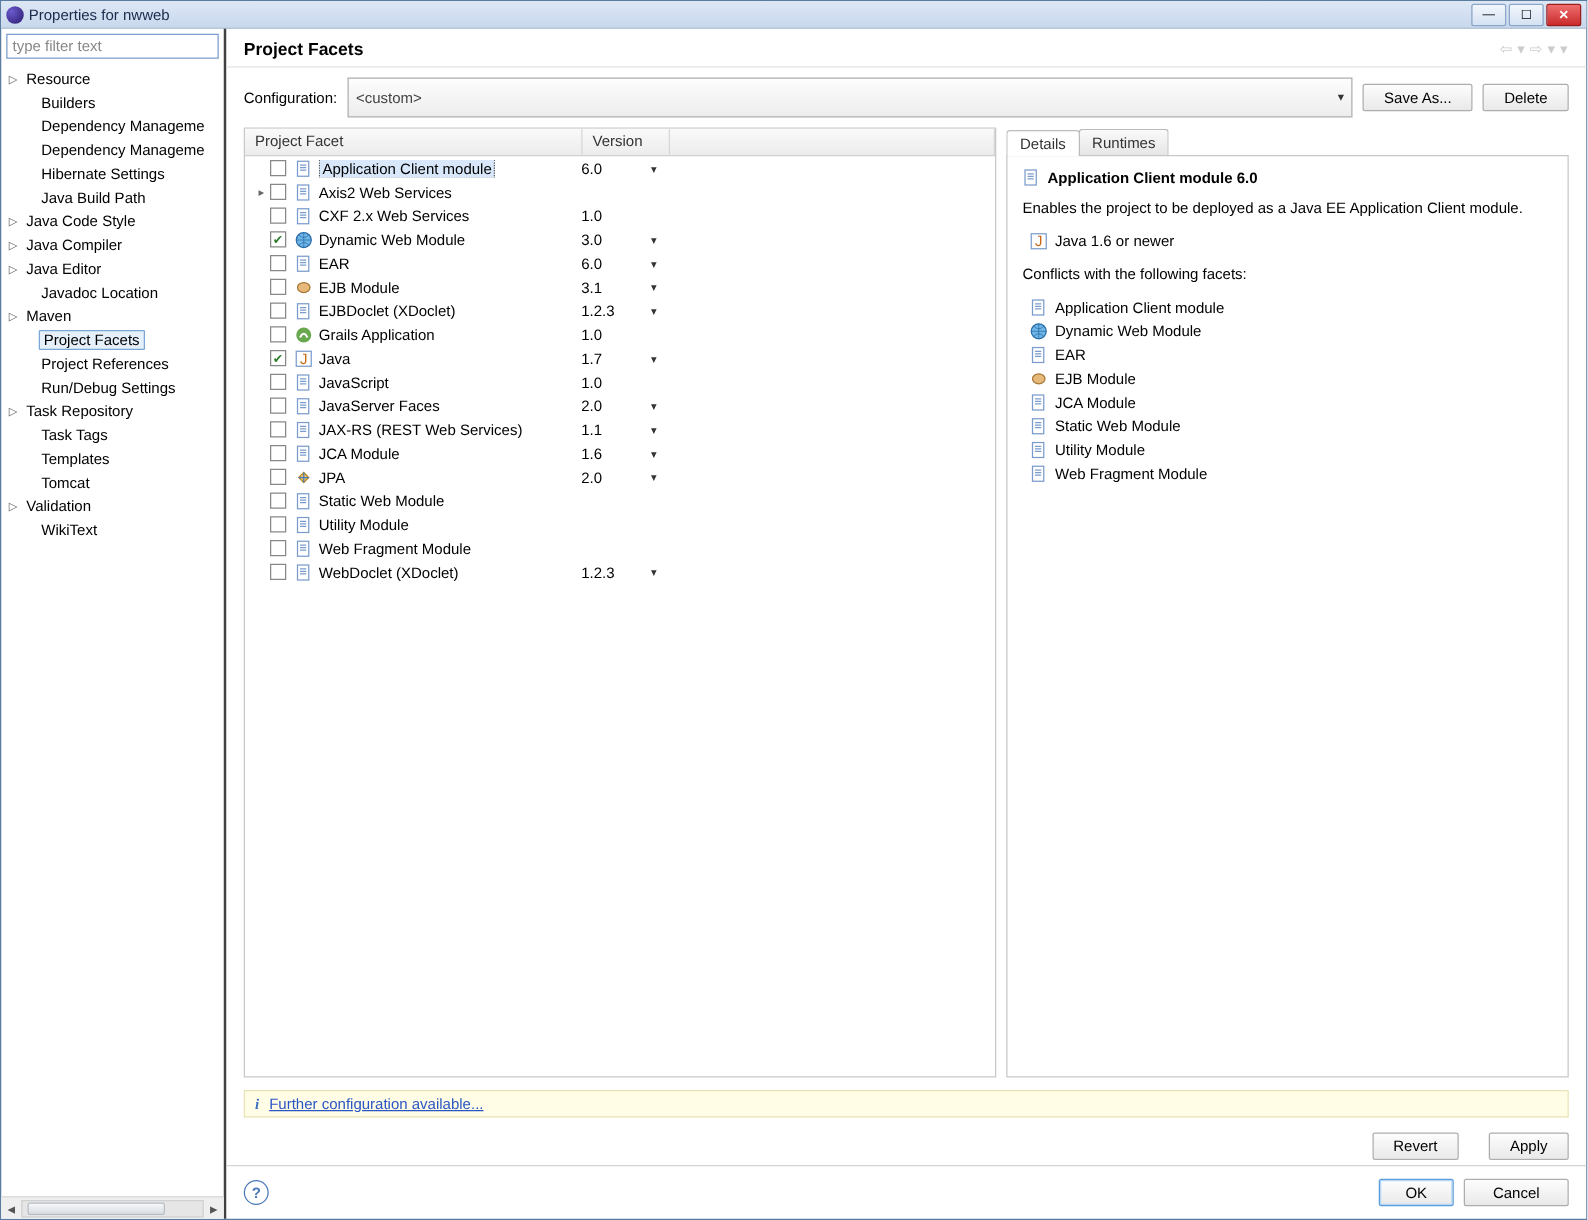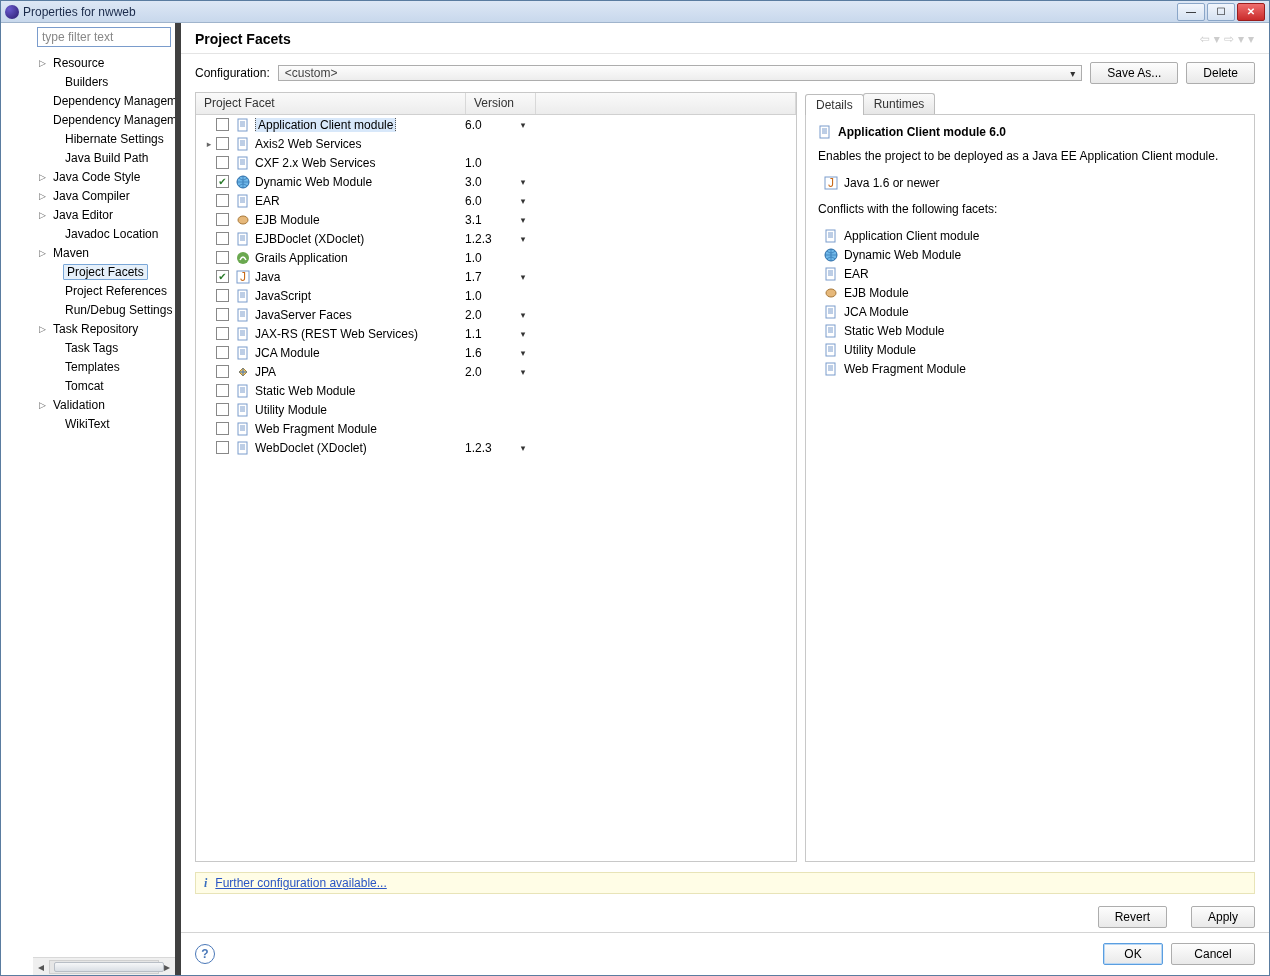--- a/index.html
+++ b/index.html
@@ -8,40 +8,40 @@
   
   .titlebar { height: 22px; background: linear-gradient(#dde7f5,#c8d8ec); display: flex; align-items: center; padding: 0 4px; border-bottom: 1px solid #a0b4cc; }
   .titlebar .eclipse-icon { width: 14px; height: 14px; border-radius: 50%; background: radial-gradient(circle at 30% 30%, #6a5acd, #2a1a6d); margin-right: 4px; }
   .titlebar .title { flex: 1; color: #1a2a4a; }
   .winbtns { display: flex; }
   .winbtn { width: 28px; height: 18px; margin-left: 2px; background: linear-gradient(#f2f6fc,#d5e2f2); border: 1px solid #8aa6c8; border-radius: 2px; display: flex; align-items: center; justify-content: center; font-size: 10px; }
   .winbtn.close { background: linear-gradient(#ef6e6e,#c92b2b); color: #fff; border-color: #9a1d1d; font-weight: bold; }
   
   .body { flex: 1; display: flex; min-height: 0; }
   
-  .nav { width: 180px; border-right: 6px solid #404040; display: flex; flex-direction: column; padding-left: 32px; }
+  .nav { width: 180px; border-right: 2px solid #404040; display: flex; flex-direction: column; }
   .filter { margin: 4px; height: 20px; border: 1px solid #7a9ccc; padding: 0 4px; color: #888; display: flex; align-items: center; }
   .tree { flex: 1; overflow: hidden; padding: 2px 0; }
   .tree-item { display: flex; align-items: center; height: 19px; padding-left: 6px; white-space: nowrap; overflow: hidden; cursor: default; }
   .tree-item .expander { width: 12px; color: #666; font-size: 9px; }
   .tree-item .label { padding: 0 2px; }
   .tree-item.indent .label { margin-left: 12px; }
   .tree-item.selected .label { border: 1px solid #7aa7d8; background: #e6f0fa; padding: 0 3px; border-radius: 1px; }
   .nav-hscroll { height: 18px; border-top: 1px solid #d8d8d8; background: #efefef; display: flex; align-items: center; }
   .nav-hscroll .arrow { width: 16px; text-align: center; color: #555; }
   .nav-hscroll .track { flex: 1; height: 14px; background: #e6e6e6; position: relative; border: 1px solid #d0d0d0; }
   .nav-hscroll .thumb { position: absolute; left: 4px; top: 1px; width: 110px; height: 10px; background: linear-gradient(#f6f7f8,#d9dee4); border: 1px solid #b8bec6; border-radius: 2px; }
   
   .content { flex: 1; display: flex; flex-direction: column; min-width: 0; }
   .header { padding: 8px 14px 6px; display: flex; align-items: center; border-bottom: 1px solid #e4e4e4; }
   .header h1 { font-size: 14px; font-weight: bold; margin: 0; flex: 1; }
   .navarrows { display: flex; align-items: center; gap: 2px; color: #ccc; font-size: 13px; }
   .navarrows span { padding: 0 1px; }
   .cfgrow { display: flex; align-items: center; padding: 8px 14px; gap: 8px; }
-  .cfgrow .combo { flex: 1; height: 16px; border: 1px solid #adadad; background: linear-gradient(#fdfdfd,#ededed); display: flex; align-items: center; padding: 0 6px; color: #444; position: relative; }
+  .cfgrow .combo { flex: 1; height: 32px; border: 1px solid #adadad; background: linear-gradient(#fdfdfd,#ededed); display: flex; align-items: center; padding: 0 6px; color: #444; position: relative; }
   .cfgrow .combo::after { content: "▾"; position: absolute; right: 6px; color: #333; font-size: 10px; }
   .btn { height: 22px; padding: 0 16px; border: 1px solid #adadad; background: linear-gradient(#fdfdfd,#e9e9e9); border-radius: 2px; display: flex; align-items: center; cursor: default; }
   .btn:active, .btn.default { border-color: #5a9ee0; box-shadow: inset 0 0 0 1px #b9d7f4; }
   
   .split { flex: 1; display: flex; padding: 0 14px 6px; min-height: 0; gap: 8px; }
   .facet-pane { flex: 1; border: 1px solid #c8c8c8; display: flex; flex-direction: column; min-width: 0; }
   .facet-head { display: flex; height: 22px; background: linear-gradient(#fafafa,#ececec); border-bottom: 1px solid #d0d0d0; }
   .facet-head .col { padding: 3px 8px; border-right: 1px solid #d8d8d8; color: #333; }
   .col-name { width: 270px; }
   .col-ver { width: 70px; }

